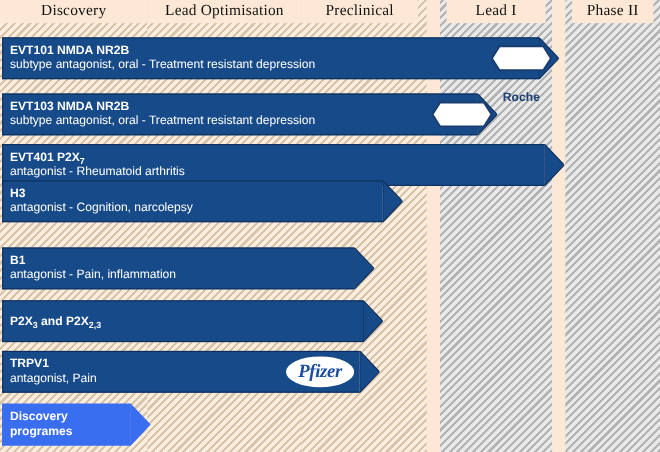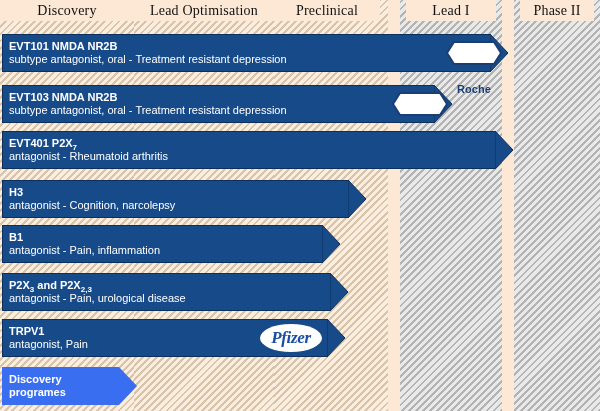--- a/index.html
+++ b/index.html
@@ -205,21 +205,21 @@
       </div>
       <div class="bar-labels">
         <div class="bar-title">
           <span>EVT401 P2X</span><sub>7</sub>
         </div>
         <div class="bar-sub">antagonist - Rheumatoid arthritis</div>
       </div>
     </div>
   </div>
 
-  <div class="row" style="top:180px;">
+  <div class="row" style="top:164px;">
     <div class="bar" style="width:364px;">
       <div class="bar-body" style="right:18px;"></div>
       <div class="arrow-head" style="right:0;">
         <svg width="18" height="38" viewBox="0 0 18 38">
             <polygon points="0,0 0,38 18,19" fill="#174a88" stroke="#0d2f5c" stroke-width="1"></polygon>
           </svg>
       </div>
       <div class="bar-labels">
         <div class="bar-title">H3</div>
         <div class="bar-sub">antagonist - Cognition, narcolepsy</div>
@@ -247,21 +247,20 @@
       <div class="bar-body" style="right:18px;"></div>
       <div class="arrow-head" style="right:0;">
         <svg width="18" height="38" viewBox="0 0 18 38">
             <polygon points="0,0 0,38 18,19" fill="#174a88" stroke="#0d2f5c" stroke-width="1"></polygon>
           </svg>
       </div>
       <div class="bar-labels">
         <div class="bar-title">
           <span>P2X</span><sub>3</sub><span> and P2X</span><sub>2,3</sub>
         </div>
-        <div class="bar-sub">antagonist - Pain, urological disease</div>
       </div>
     </div>
   </div>
 
   <div class="row" style="top:319px;">
     <div class="bar" style="width:343px;">
       <div class="bar-body" style="right:18px;"></div>
       <div class="arrow-head" style="right:0;">
         <svg width="18" height="38" viewBox="0 0 18 38">
             <polygon points="0,0 0,38 18,19" fill="#174a88" stroke="#0d2f5c" stroke-width="1"></polygon>

